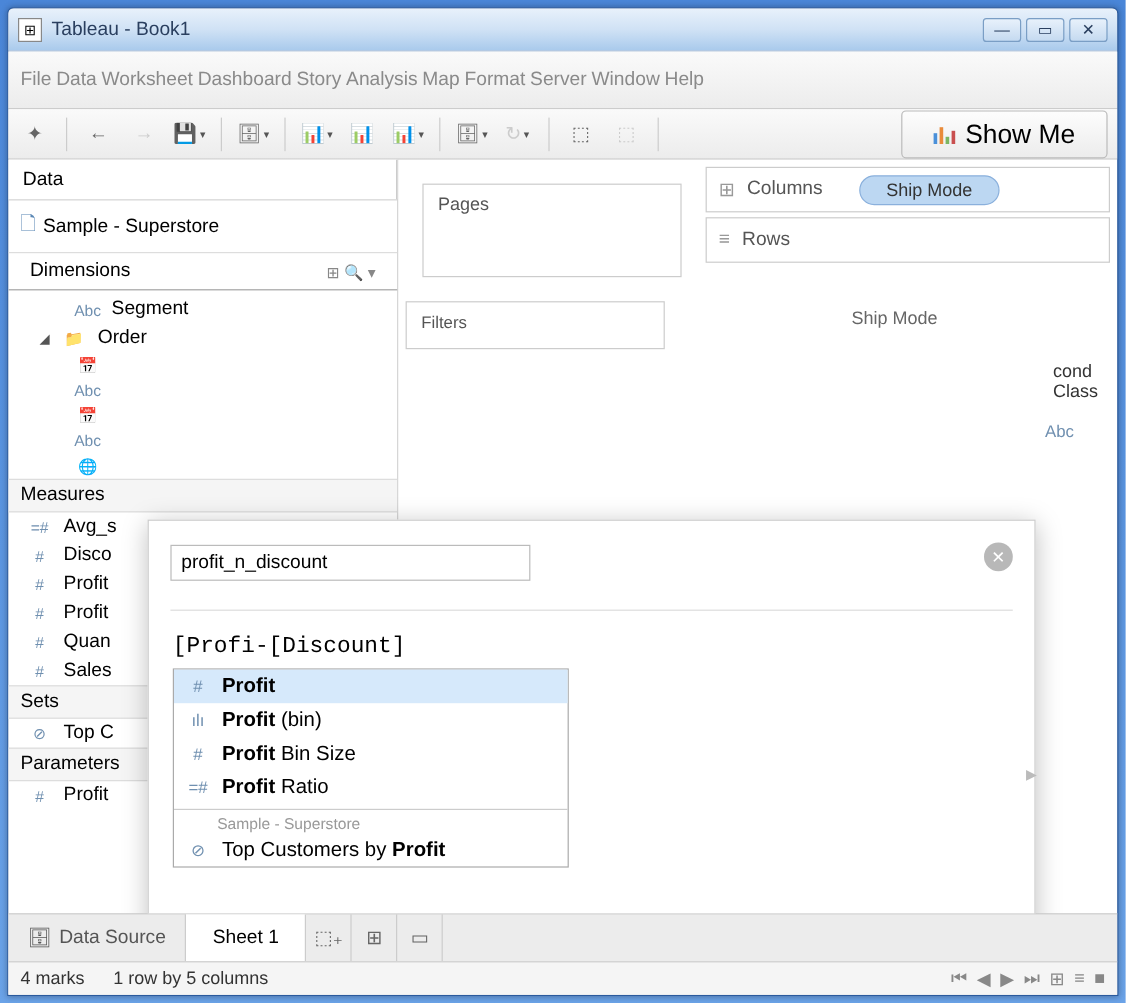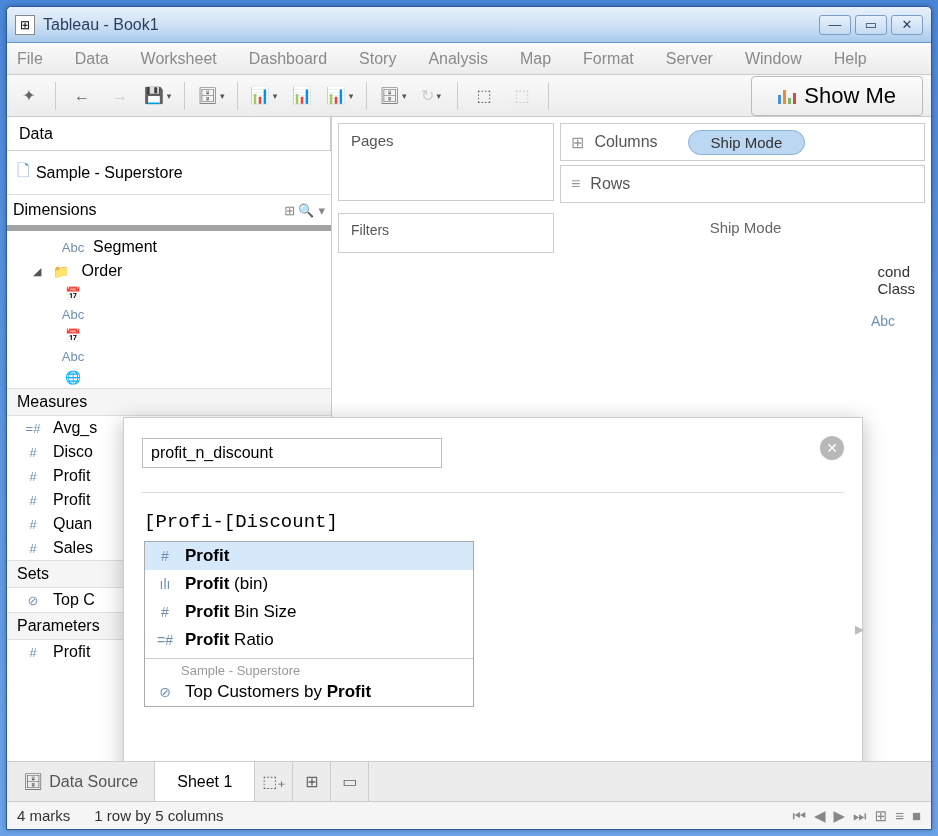--- a/index.html
+++ b/index.html
@@ -6,21 +6,21 @@
 body { background: linear-gradient(to bottom, #4a86d8 0%, #6ba3e8 100%); width: 938px; height: 836px; overflow: hidden; }
 
 .window { width: 926px; height: 824px; margin: 6px auto; background: #f0f0f0; border: 1px solid #2a5a9e; border-radius: 5px 5px 0 0; display: flex; flex-direction: column; box-shadow: 0 0 5px rgba(0,0,0,0.3); }
 
 .titlebar { height: 36px; background: linear-gradient(to bottom, #e8f1fb 0%, #d0e2f5 50%, #a9caec 100%); border-radius: 5px 5px 0 0; display: flex; align-items: center; padding: 0 8px; border-bottom: 1px solid #6b93c7; }
 .titlebar .icon { width: 20px; height: 20px; background: #fff; border: 1px solid #888; display: inline-flex; align-items: center; justify-content: center; font-size: 12px; }
 .titlebar .title { margin-left: 8px; font-size: 16px; color: #2a3f5f; }
 .titlebar .controls { margin-left: auto; display: flex; gap: 4px; }
 .titlebar .controls span { width: 32px; height: 20px; background: linear-gradient(#e8f1fb,#c5daf0); border: 1px solid #7a9ec5; border-radius: 3px; display: inline-flex; align-items: center; justify-content: center; color: #2a3f5f; font-family: Arial; font-size: 13px; cursor: pointer; }
 
-.menubar { height: 32px; background: linear-gradient(#fafafa,#ececec); border-bottom: 1px solid #ccc; display: flex; align-items: center; padding: 0 10px; gap: 32px; color: #8a8a8a; font-size: 16px; }
+.menubar { height: 48px; background: linear-gradient(#fafafa,#ececec); border-bottom: 1px solid #ccc; display: flex; align-items: center; padding: 0 10px; gap: 4px; color: #8a8a8a; font-size: 16px; }
 .menubar span { cursor: pointer; }
 
 .toolbar { height: 42px; background: linear-gradient(#fafafa,#ececec); border-bottom: 1px solid #ccc; display: flex; align-items: center; padding: 0 8px; gap: 10px; }
 .toolbar .sep { width: 1px; height: 28px; background: #ccc; margin: 0 2px; }
 .toolbar .btn { width: 28px; height: 28px; display: inline-flex; align-items: center; justify-content: center; color: #666; font-size: 16px; cursor: pointer; position: relative; }
 .toolbar .btn.dd::after { content: "▾"; font-size: 9px; margin-left: 2px; color: #555; }
 .toolbar .showme { margin-left: auto; border: 1px solid #bbb; background: linear-gradient(#fdfdfd,#ececec); border-radius: 4px; padding: 6px 26px; display: flex; align-items: center; gap: 8px; cursor: pointer; font-size: 22px; }
 .bars-icon { display: inline-flex; align-items: flex-end; gap: 2px; height: 16px; }
 .bars-icon i { width: 3px; display: inline-block; }
 .bars-icon i:nth-child(1){height:9px;background:#4a90d9;}
@@ -28,29 +28,29 @@
 .bars-icon i:nth-child(3){height:6px;background:#7bb662;}
 .bars-icon i:nth-child(4){height:11px;background:#c94f4f;}
 
 .body { flex: 1; display: flex; position: relative; overflow: hidden; }
 
 .left { width: 325px; border-right: 1px solid #ccc; background: #fff; display: flex; flex-direction: column; }
 .datatabs { height: 34px; display: flex; border-bottom: 1px solid #ccc; }
 .datatabs .tab { flex: 1; display: flex; align-items: center; padding: 0 12px; font-size: 16px; border-right: 1px solid #ccc; background: #fff; cursor: pointer; }
 .datatabs .tab.analytics { background: #ececec; color: #666; justify-content: space-between; }
 .datasource { padding: 8px 10px; border-bottom: 1px solid #ddd; font-size: 16px; display: flex; align-items: center; gap: 6px; }
-.dimensions-hdr { padding: 6px 6px; border-bottom: 6px solid #a3a3a3; font-size: 16px; display: flex; align-items: center; justify-content: space-between; }
+.dimensions-hdr { padding: 6px 18px; border-bottom: 1px solid #a3a3a3; font-size: 16px; display: flex; align-items: flex-end; justify-content: space-between; }
 .field-list { flex: 1; overflow: hidden; padding: 4px 0; font-size: 16px; }
 .field-list .item { padding: 3px 10px 3px 34px; display: flex; align-items: center; gap: 8px; cursor: pointer; }
 .field-list .hdr { padding: 4px 10px; font-size: 16px; background: #f5f5f5; border-top:1px solid #ddd; border-bottom:1px solid #ddd;}
 .type-icon { width: 24px; display: inline-block; font-size: 13px; color: #7090b0; text-align: center; }
 
 .right { flex: 1; display: flex; flex-direction: column; background: #fff; }
 .shelves { display: flex; }
-.shelf-box { border: 1px solid #ccc; margin: 6px; background: #fff; }
+.shelf-box { border: 1px solid #ccc; margin: 20px; background: #fff; }
 .shelf-box .label { padding: 8px 12px; font-size: 15px; color: #555; }
 .pages { width: 216px; height: 78px; }
 .colrows { flex: 1; margin: 6px 6px 6px 0; }
 .colrows .row { height: 38px; border: 1px solid #ccc; margin-bottom: 4px; display: flex; align-items: center; padding: 0 10px; gap: 10px; }
 .pill { background: #bcd7f2; border: 1px solid #8ab0dc; border-radius: 14px; padding: 3px 22px; font-size: 15px; color: #333; }
 .filters { width: 216px; height: 40px; border: 1px solid #ccc; margin: 0 6px 6px 6px; }
 .filters .label { padding: 8px 12px; font-size: 14px; color: #555;}
 .viz { flex: 1; margin: 0 6px 6px 6px; position: relative; }
 .viz-header { text-align: center; padding-top: 6px; color: #666; font-size: 15px; }
 .viz .cols { position:absolute; top: 50px; right: 10px; font-size: 15px; color:#333; }

